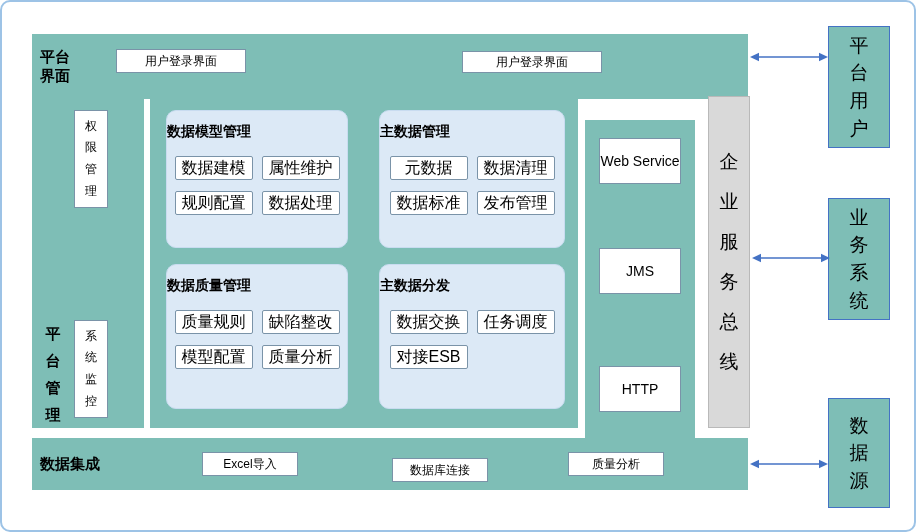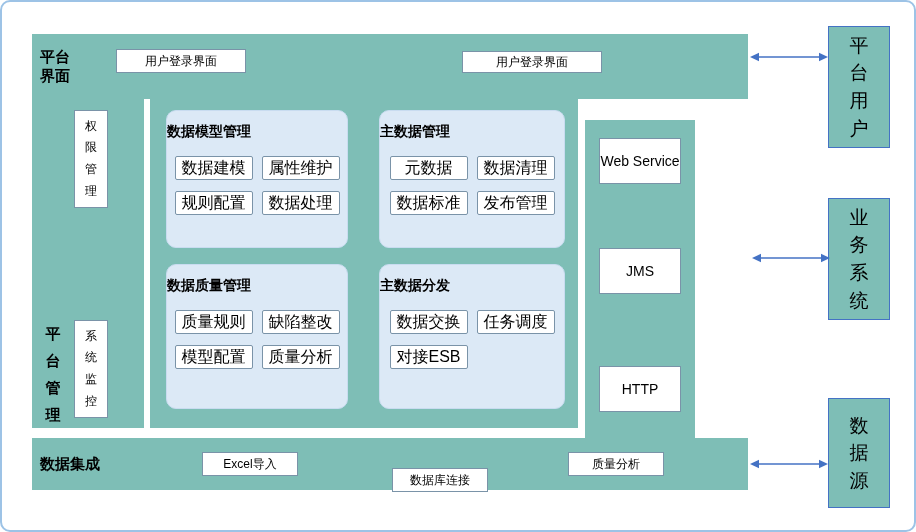--- a/index.html
+++ b/index.html
@@ -138,25 +138,28 @@
     </div>
 
   </div>
 
   <div class="services-col">
     <div class="svc-box" style="top:18px;">Web Service</div>
     <div class="svc-box" style="top:128px;">JMS</div>
     <div class="svc-box" style="top:246px;">HTTP</div>
   </div>
 
+  <div class="esb-bar">
+    <span class="vtext">企业服务总线</span>
+  </div>
 
   <div class="bar bottom-bar">
     <div class="bar-label bottom-label">数据集成</div>
     <div class="wbox" style="left:170px; top:14px; width:96px; height:24px;">Excel导入</div>
-    <div class="wbox" style="left:360px; top:30px; width:96px; height:24px;">数据库连接</div>
+    <div class="wbox" style="left:360px; top:20px; width:96px; height:24px;">数据库连接</div>
     <div class="wbox" style="left:536px; top:14px; width:96px; height:24px;">质量分析</div>
   </div>
 
   <div class="ext" style="top:24px; height:122px;">
     <span class="vtext">平台用户</span>
   </div>
   <div class="ext" style="top:196px; height:122px;">
     <span class="vtext">业务系统</span>
   </div>
   <div class="ext" style="top:396px; height:110px;">

